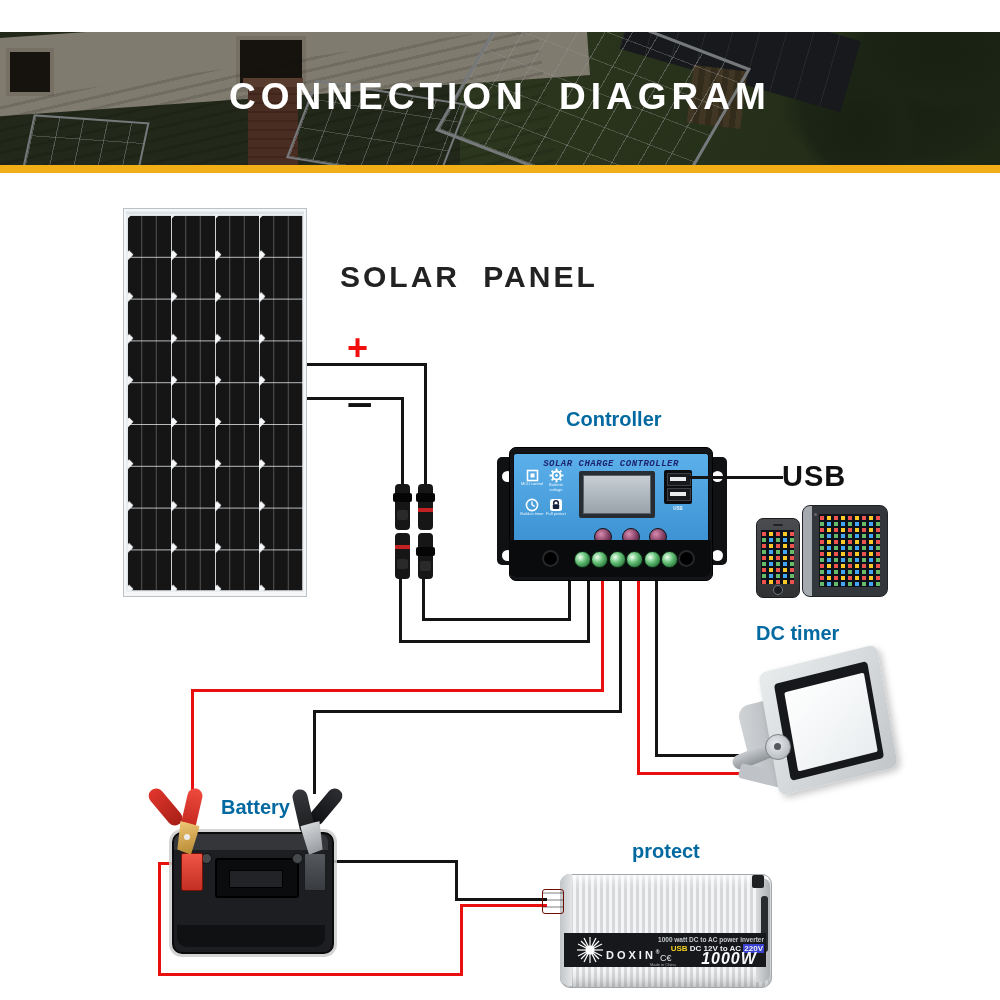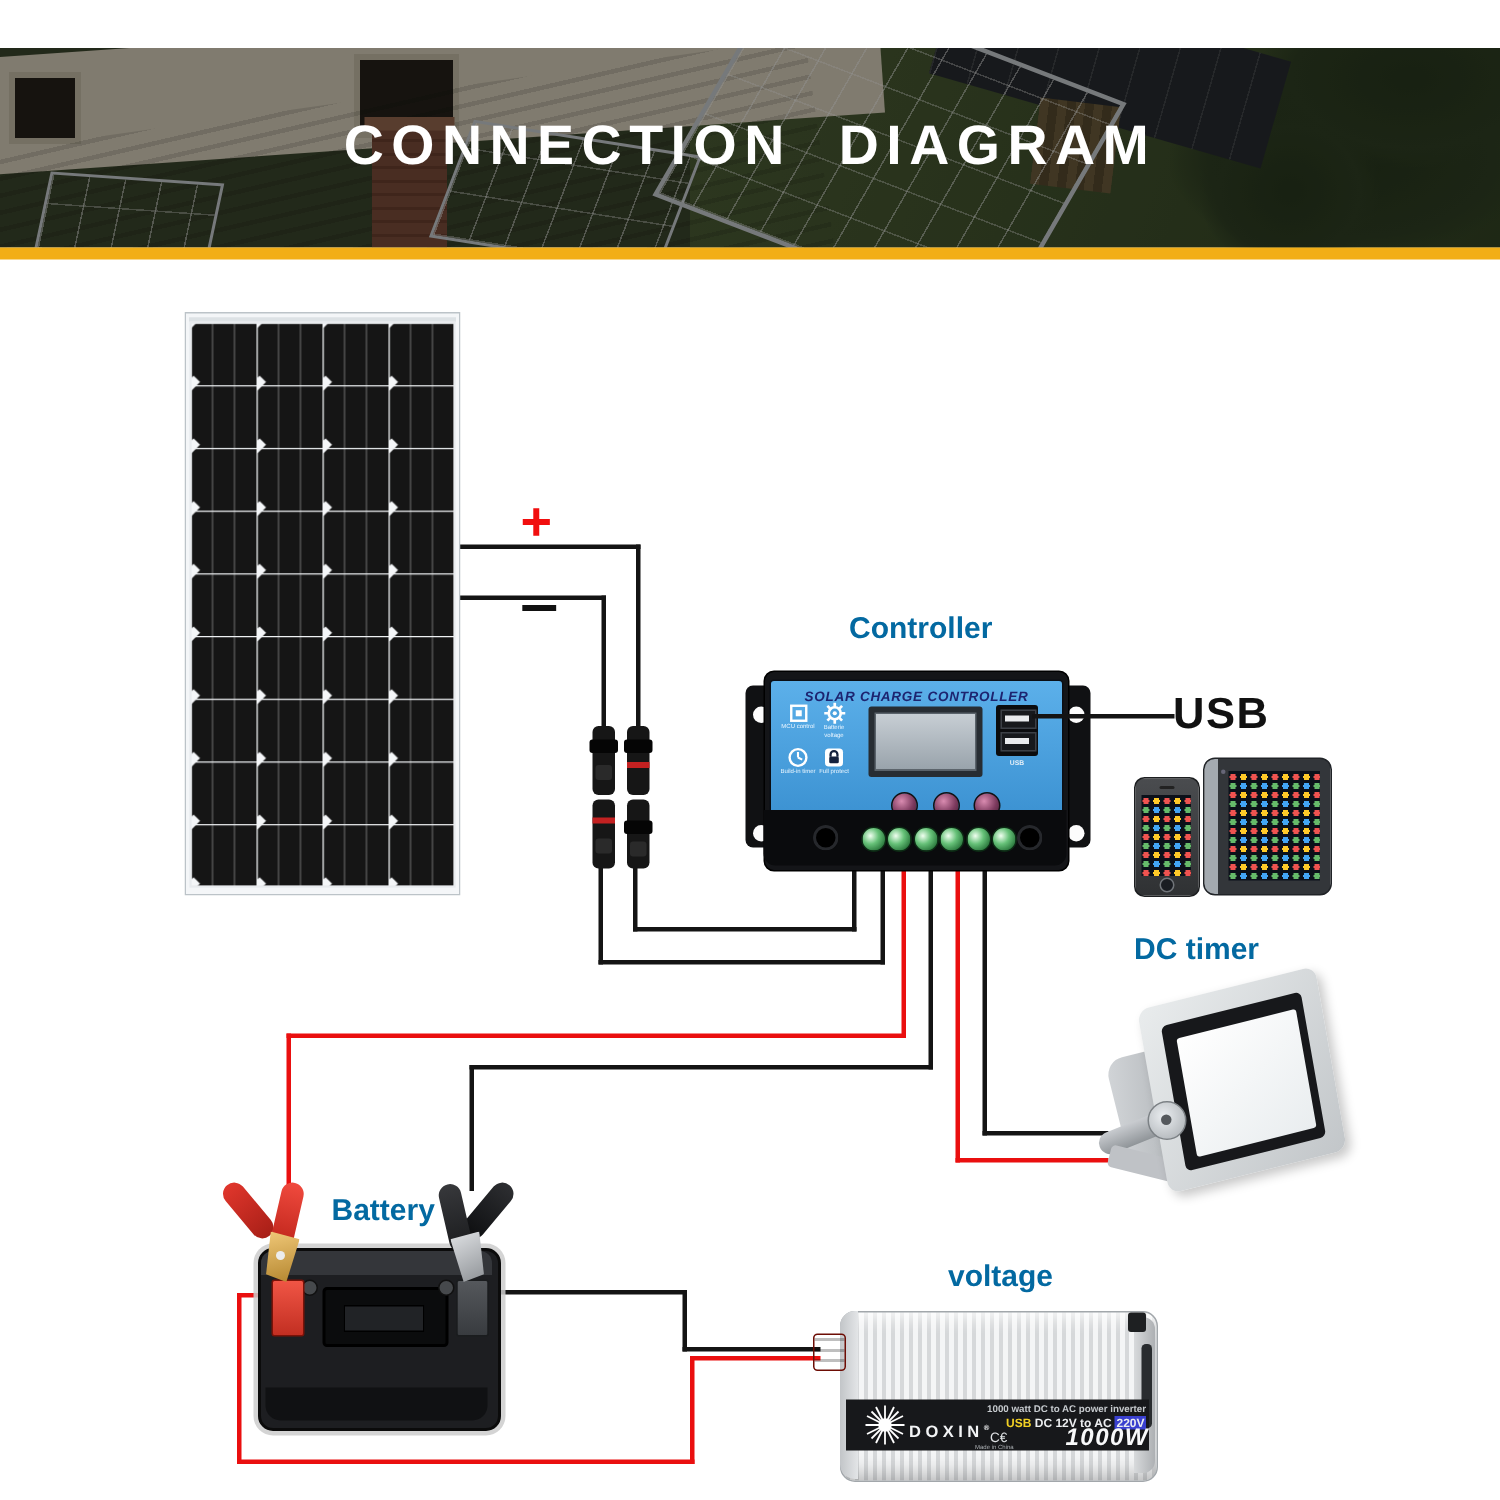--- a/index.html
+++ b/index.html
@@ -43,21 +43,21 @@
   .mc4 .band{position:absolute;left:0;width:15px;height:4px;background:#c32121;}
   .mc4 .ridge{position:absolute;left:2px;top:26px;width:11px;height:10px;background:#2a2a2a;border-radius:2px;}
   
   #controller{left:495px;top:415px;width:234px;height:132px;z-index:3;}
   .ctl-flange{position:absolute;top:10px;width:20px;height:108px;background:#101113;border-radius:5px;}
   .ctl-hole{position:absolute;left:4.5px;width:11px;height:11px;background:#fcfcfc;border-radius:50%;}
   #ctl-body{position:absolute;left:14px;top:0;width:202px;height:132px;background:#141518;border:1px solid #000;border-radius:7px;}
   #ctl-face{position:absolute;left:18px;top:6px;width:194px;height:89px;border:1px solid #0a0e14;border-radius:3px;
     background:linear-gradient(180deg,#5cb0ea,#3c92d2);}
   #ctl-banner{position:absolute;left:0;top:5px;width:194px;text-align:center;
-    font-size:9px;font-weight:bold;font-style:italic;color:#1d2470;letter-spacing:.5px;}
+    font-size:9px;font-weight:bold;font-style:italic;color:#1d2470;letter-spacing:.5px;font-family:Liberation Mono, monospace;}
   .feat{position:absolute;width:24px;height:33px;text-align:center;}
   .feat svg{display:block;margin:0 auto;}
   .feat .flabel{font-size:4px;line-height:4.5px;color:#eaf6ff;}
   #ctl-lcd{position:absolute;left:65px;top:17px;width:76px;height:47px;background:#272d33;border-radius:2px;padding:0;}
   #ctl-lcd .scr{position:absolute;left:4px;top:4px;right:4px;bottom:4px;border:1px solid #5a636b;
     background:linear-gradient(#c7ced4,#99a3ab);}
   #ctl-usb{position:absolute;left:150px;top:16px;width:28px;height:34px;background:#0b0c0e;border-radius:2px;}
   .usb-port{position:absolute;left:3px;width:22px;height:11px;background:#17191c;border:1px solid #3c4046;}
   .usb-port .tab{position:absolute;left:2px;top:3px;width:16px;height:4px;background:#e9ebed;}
   #usb-logo{position:absolute;left:148px;top:52px;width:32px;text-align:center;font-size:4.5px;color:#e6f0f8;font-weight:bold;}
@@ -172,20 +172,21 @@
           <rect x="-3" y="-3" width="6" height="6" transform="rotate(45)" fill="#f4f6f8"></rect>
           <rect x="-3" y="-3" width="6" height="6" transform="rotate(45 0 41.8) translate(0 38.8)" fill="#f4f6f8"></rect>
         </pattern>
       </defs>
       <rect x="0.5" y="0.5" width="183" height="388" fill="#f4f6f8" stroke="#bcc3c8"></rect>
       <rect x="3" y="3.5" width="178" height="3" fill="#dde2e5"></rect>
       <rect x="4" y="7" width="176" height="376" fill="url(#pcell)"></rect>
       <rect x="4" y="7" width="176" height="376" fill="none" stroke="#e8ebee" stroke-width="1.5"></rect>
     </svg>
   </div>
+  <div class="lbl" style="left:340px;top:228px;font-size:30px;letter-spacing:3px;word-spacing:12px;color:#222;">SOLAR PANEL</div>
   <div class="lbl" style="left:347px;top:295px;font-size:36px;font-weight:900;color:#f10e0e;">+</div>
   <div class="lbl" style="left:349px;top:352px;font-size:36px;font-weight:900;color:#111;transform:scaleX(1.25);">−</div>
 
   <div class="mc4" style="left:395px;top:452px;">
     <div class="collar"></div>
       <div class="ridge"></div>
   </div>
   <div class="mc4" style="left:418px;top:452px;">
     <div class="collar"></div>
       <div class="band" style="top:24px;"></div>
@@ -329,21 +330,21 @@
     <div class="bat" style="left:16px;top:57px;width:6px;height:6px;border-radius:50%;background:#ececec;"></div>
 
     <div class="bat" style="left:150px;top:8px;width:15px;height:44px;border-radius:8px;transform:rotate(40deg);
          background:linear-gradient(#2d2e31,#0d0e10);"></div>
     <div class="bat" style="left:128px;top:12px;width:15px;height:46px;border-radius:8px;transform:rotate(-13deg);
          background:linear-gradient(#37383b,#1a1b1d);"></div>
     <div class="bat" style="left:134px;top:45px;width:22px;height:32px;transform:rotate(-8deg);
          background:linear-gradient(160deg,#dcdee1,#8f9397);clip-path:polygon(0 8%,90% 0,86% 90%,22% 100%);"></div>
   </div>
 
-  <div class="lbl" style="left:632px;top:808px;font-size:20px;">voltage</div>
+  <div class="lbl" style="left:632px;top:808px;font-size:20px;">protect</div>
   <div id="inverter" class="abs">
     <div id="inv-body" class="inv"></div>
     <div class="inv" style="left:20px;top:2px;width:12px;height:112px;border-radius:10px 0 0 10px;
          background:linear-gradient(90deg,#c2c5c8,#e3e5e7);"></div>
     <div class="inv" style="left:216px;top:6px;width:14px;height:104px;border-radius:0 8px 8px 0;
          background:linear-gradient(90deg,#d8dadc,#adb0b3);"></div>
     <div class="inv" style="left:221px;top:24px;width:7px;height:56px;background:#292c2f;border-radius:3px;"></div>
     <div class="inv" style="left:212px;top:3px;width:12px;height:13px;background:#1e2022;border-radius:2px;"></div>
     <div id="inv-band" class="inv">
       <svg class="inv" style="left:12px;top:3px;" width="28" height="28" viewBox="0 0 28 28">
@@ -363,20 +364,20 @@
         <span>DOXIN</span><sup style="font-size:5px;">®</sup>
       </div>
       <div class="inv-txt" style="left:74px;top:3px;width:126px;text-align:right;font-size:6.5px;font-weight:bold;color:#c6cace;">1000 watt DC to AC power inverter</div>
       <div class="inv-txt" style="left:74px;top:11px;width:126px;text-align:right;font-size:8px;font-weight:bold;color:#eceef0;">
         <span style="color:#f2d024;">USB</span>
         <span>DC 12V to AC</span>
         <span style="background:#3a40cf;padding:0 1px;">220V</span>
       </div>
       <div class="inv-txt" style="left:96px;top:20px;font-size:9px;color:#dfe2e5;">C€</div>
       <div class="inv-txt" style="left:86px;top:29px;font-size:4px;color:#a9adb1;">Made in China</div>
-      <div class="inv-txt" style="left:128px;top:17px;width:74px;text-align:right;font-size:16px;font-style:italic;font-weight:900;letter-spacing:1px;color:#f8f9fa;">1000W</div>
+      <div class="inv-txt" style="left:128px;top:17px;width:74px;text-align:center;font-size:16px;font-style:italic;font-weight:900;letter-spacing:1px;color:#f8f9fa;">1000W</div>
     </div>
     <div class="inv" style="left:2px;top:17px;width:20px;height:23px;border:1px solid #6d0d05;border-radius:3px;
          background:linear-gradient(#ef4436,#b5170c);
          background-image:repeating-linear-gradient(0deg,transparent 0 5px,rgba(0,0,0,.25) 5px 7px);"></div>
   </div>
 
 </div>
 
 </body></html>

